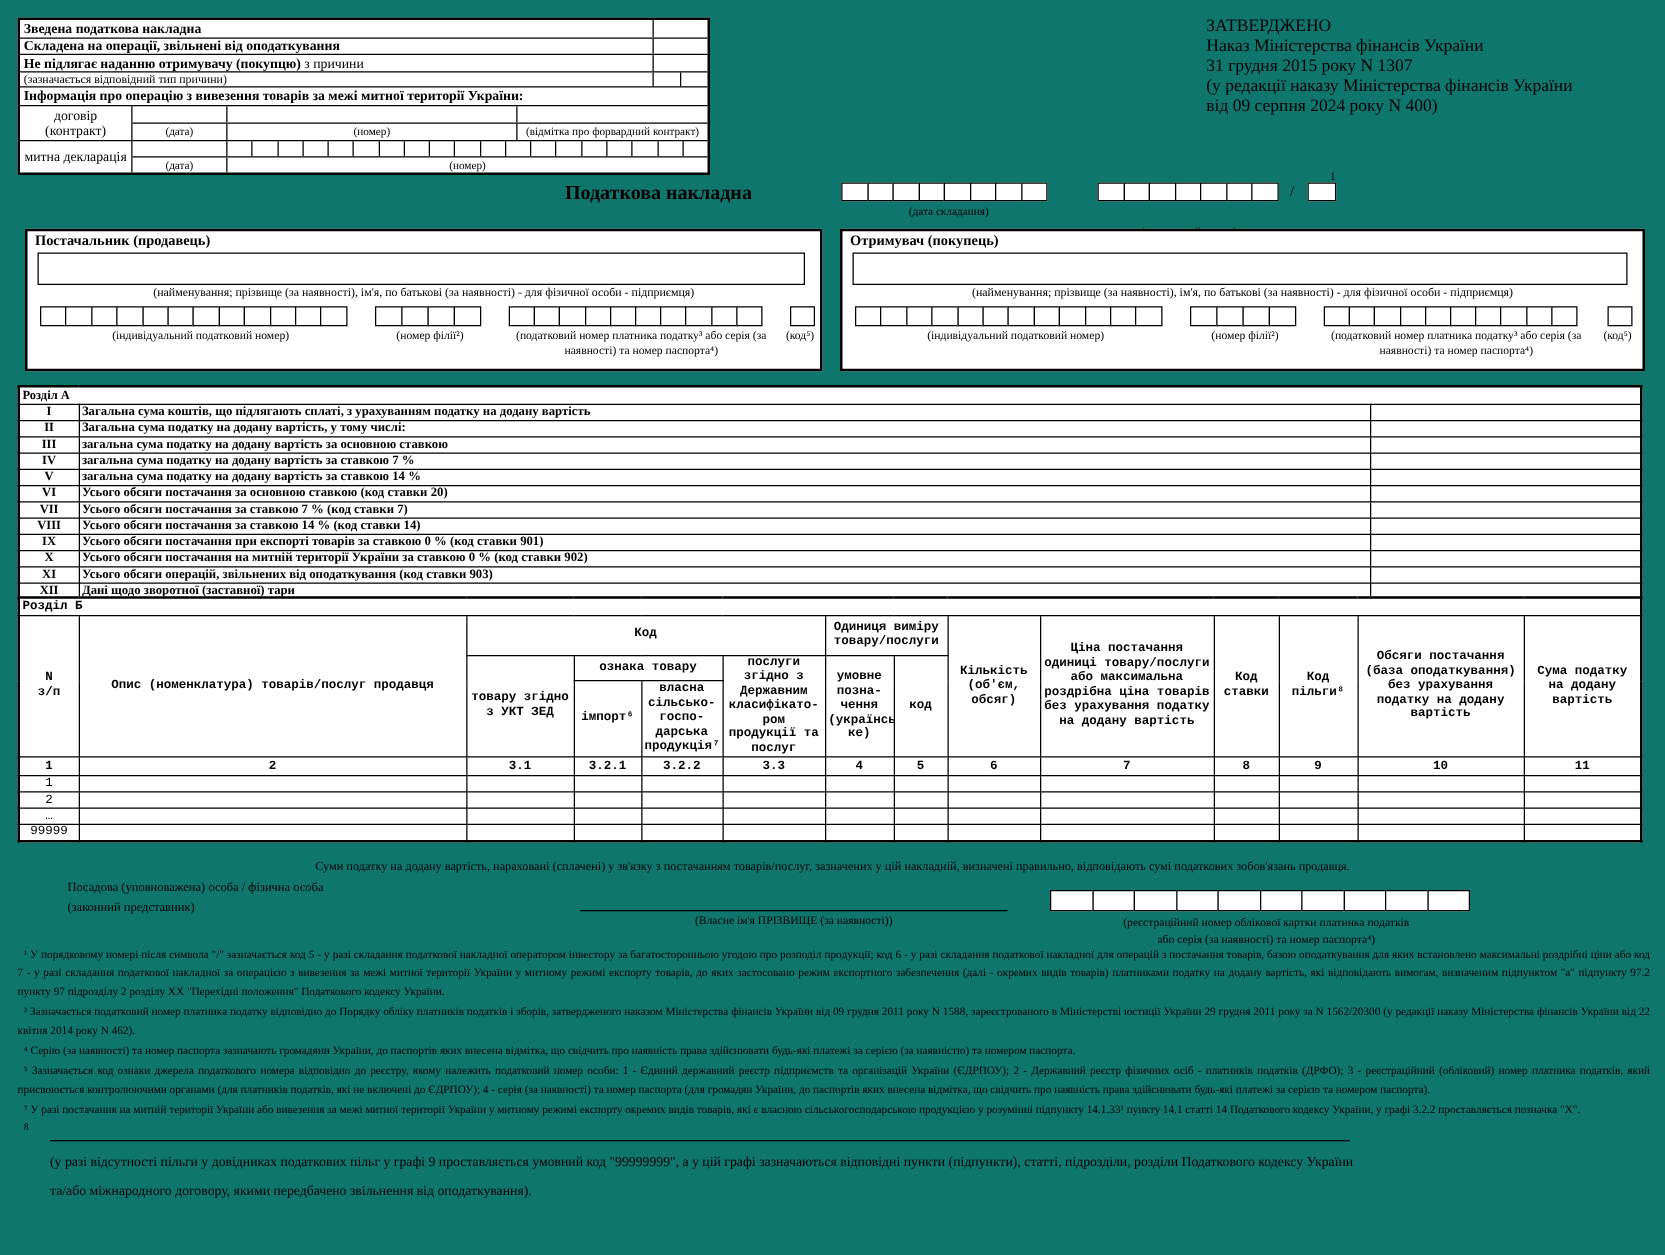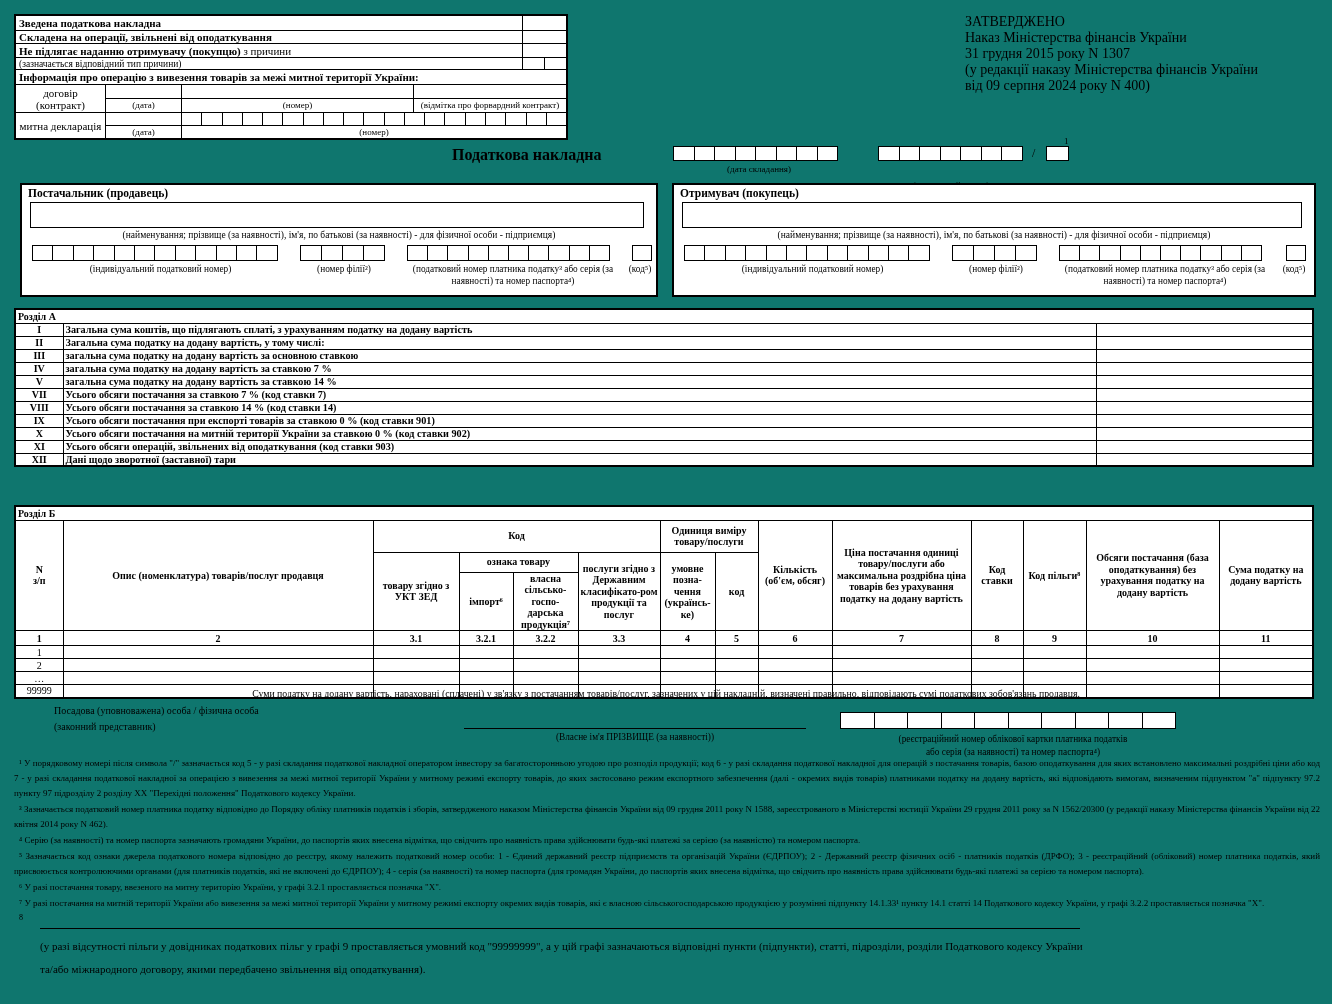--- a/index.html
+++ b/index.html
@@ -57,21 +57,21 @@
   .pcap { position:absolute; text-align:center; font-size:9.3px; line-height:12px; }
 
   
   table.sec { position:absolute; left:14px; border-collapse:collapse; table-layout:fixed; width:1298px;
               border:2px solid #000; background:#fff; }
   table.sec td, table.sec th { border:1px solid #000; font-size:10px; padding:0 2px; overflow:hidden; }
   .sec-title { font-size:11px; font-weight:bold; text-align:left; padding-left:4px; height:14px; }
   .secA { top:308px; }
   .secA .a-num { text-align:center; font-weight:bold; height:13px; }
   .secA .a-lab { font-weight:bold; font-size:10.2px; white-space:nowrap; }
-  .secB { top:505px; }
+  .secB { top:477px;font-family:Liberation Mono, monospace; }
   .secB th { font-weight:bold; text-align:center; vertical-align:middle; font-size:9.8px; line-height:11.5px; padding:1px 2px; }
   .secB th.pre { white-space:pre-line; }
   .secB tr.h1 { height:32px; } .secB tr.h2 { height:20px; } .secB tr.h3 { height:56px; }
   .secB tr.numrow td { text-align:center; font-weight:bold; height:15px; }
   .secB tr.b-row td { height:13px; }
   .secB .b-num { text-align:center; }
 
   
   .declaration { position:absolute; left:0; width:1332px; top:688px; text-align:center; font-size:9.8px; }
   .official { position:absolute; left:54px; top:703px; font-size:10px; line-height:16px; }
@@ -338,20 +338,25 @@
           <td class="a-lab">загальна сума податку на додану вартість за ставкою 7 %</td>
           <td class="a-val"></td>
         </tr>
 
         <tr>
           <td class="a-num">V</td>
           <td class="a-lab">загальна сума податку на додану вартість за ставкою 14 %</td>
           <td class="a-val"></td>
         </tr>
 
+        <tr>
+          <td class="a-num">VI</td>
+          <td class="a-lab">Усього обсяги постачання за основною ставкою (код ставки 20)</td>
+          <td class="a-val"></td>
+        </tr>
 
         <tr>
           <td class="a-num">VII</td>
           <td class="a-lab">Усього обсяги постачання за ставкою 7 % (код ставки 7)</td>
           <td class="a-val"></td>
         </tr>
 
         <tr>
           <td class="a-num">VIII</td>
           <td class="a-lab">Усього обсяги постачання за ставкою 14 % (код ставки 14)</td>
@@ -543,21 +548,20 @@
     <div>або серія (за наявності) та номер паспорта⁴)</div>
   </div>
 
   <div class="fns">
     <div>
 
     <div class="fn">¹ У порядковому номері після символа "/" зазначається код 5 - у разі складання податкової накладної оператором інвестору за багатосторонньою угодою про розподіл продукції; код 6 - у разі складання податкової накладної для операцій з постачання товарів, базою оподаткування для яких встановлено максимальні роздрібні ціни або код 7 - у разі складання податкової накладної за операцією з вивезення за межі митної території України у митному режимі експорту товарів, до яких застосовано режим експортного забезпечення (далі - окремих видів товарів) платниками податку на додану вартість, які відповідають вимогам, визначеним підпунктом "а" підпункту 97.2 пункту 97 підрозділу 2 розділу XX "Перехідні положення" Податкового кодексу України.</div>
         <div class="fn">³ Зазначається податковий номер платника податку відповідно до Порядку обліку платників податків і зборів, затвердженого наказом Міністерства фінансів України від 09 грудня 2011 року N 1588, зареєстрованого в Міністерстві юстиції України 29 грудня 2011 року за N 1562/20300 (у редакції наказу Міністерства фінансів України від 22 квітня 2014 року N 462).</div>
         <div class="fn">⁴ Серію (за наявності) та номер паспорта зазначають громадяни України, до паспортів яких внесена відмітка, що свідчить про наявність права здійснювати будь-які платежі за серією (за наявністю) та номером паспорта.</div>
         <div class="fn">⁵ Зазначається код ознаки джерела податкового номера відповідно до реєстру, якому належить податковий номер особи: 1 - Єдиний державний реєстр підприємств та організацій України (ЄДРПОУ); 2 - Державний реєстр фізичних осіб - платників податків (ДРФО); 3 - реєстраційний (обліковий) номер платника податків, який присвоюється контролюючими органами (для платників податків, які не включені до ЄДРПОУ); 4 - серія (за наявності) та номер паспорта (для громадян України, до паспортів яких внесена відмітка, що свідчить про наявність права здійснювати будь-які платежі за серією та номером паспорта).</div>
-        <div class="fn">⁶ У разі постачання товару, ввезеного на митну територію України, у графі 3.2.1 проставляється позначка "X".</div>
         <div class="fn">⁷ У разі постачання на митній території України або вивезення за межі митної території України у митному режимі експорту окремих видів товарів, які є власною сільськогосподарською продукцією у розумінні підпункту 14.1.33¹ пункту 14.1 статті 14 Податкового кодексу України, у графі 3.2.2 проставляється позначка "X".</div>
       </div>
     <div>
       <div class="fn8-m">8</div>
       <div class="fn8-line"></div>
       <div class="fn8-t">(у разі відсутності пільги у довідниках податкових пільг у графі 9 проставляється умовний код "99999999", а у цій графі зазначаються відповідні пункти (підпункти), статті, підрозділи, розділи Податкового кодексу України та/або міжнародного договору, якими передбачено звільнення від оподаткування).</div>
     </div>
   </div>
 
 </div>

